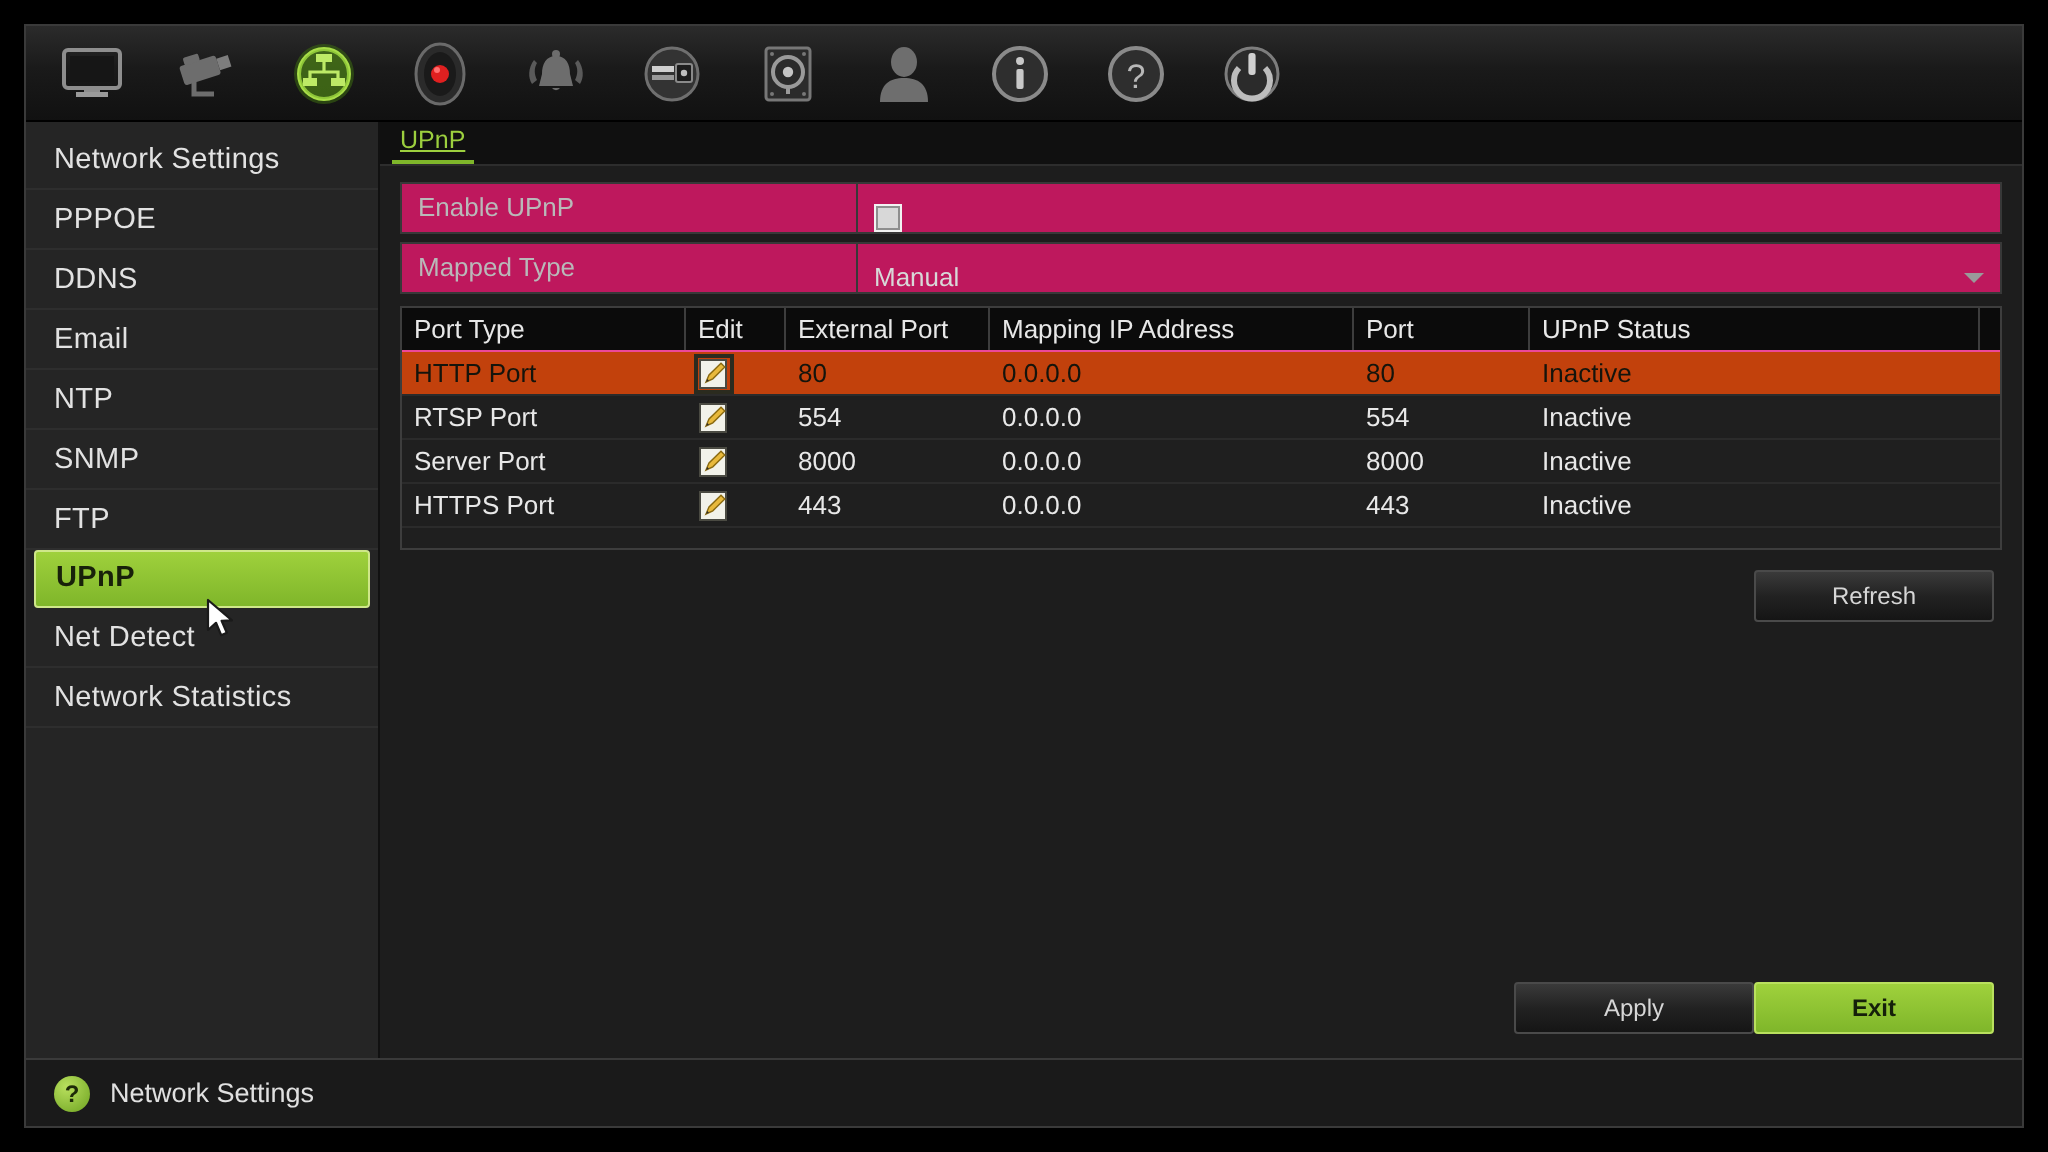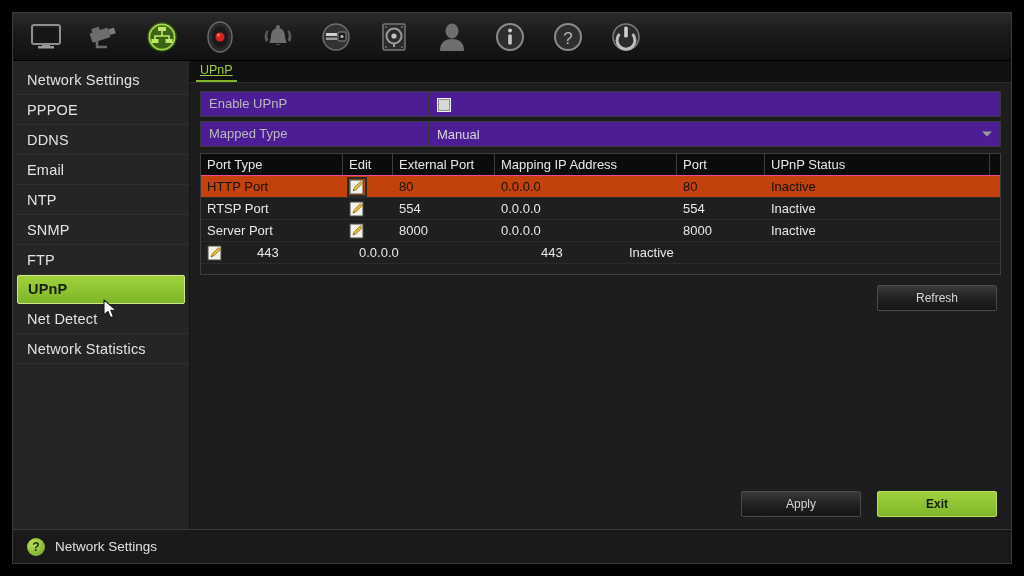--- a/index.html
+++ b/index.html
@@ -62,22 +62,22 @@
   .tab{
     color:#9ccf3e; font-size:12.5px; padding:0 4px 1px 4px;
     border-bottom:2px solid #7fb62a; text-decoration:underline;
     cursor:pointer; line-height:18px;
   }
 
   .panel{ flex:1; padding:8px 10px 0 10px; position:relative; }
 
   
   .frow{
-    display:flex; align-items:center; height:26px; margin-bottom:4px;
-    background:#4c1d95; border:1px solid #383838;
+    display:flex; align-items:flex-end; height:26px; margin-bottom:4px;
+    background:#be185d; border:1px solid #383838;
   }
   .frow .lab{
     width:228px; flex:0 0 228px; padding-left:8px;
     color:#b9b9b9; font-size:13px; border-right:1px solid #383838;
     line-height:24px;
   }
   .frow .fld{ flex:1; padding-left:8px; color:#d8d8d8; font-size:13px; position:relative; }
 
   .checkbox{
     width:14px; height:14px; background:#d8d8d8;
@@ -133,21 +133,21 @@
     cursor:pointer;
   }
   .btn.green{
     background:linear-gradient(180deg,#9fd13c 0%,#7fb62a 100%);
     border:1px solid #b9e05e; color:#15200a; font-weight:bold;
   }
   .refresh-wrap{ display:flex; justify-content:flex-end; margin-top:10px; padding-right:4px; }
   .refresh-wrap .btn{ min-width:120px; }
 
   .footbtns{
-    position:absolute; right:14px; bottom:12px; display:flex; gap:16px;
+    position:absolute; right:14px; bottom:12px; display:flex; gap:0;
   }
   .footbtns .btn{ min-width:120px; height:26px; }
 
   
   .statusbar{
     height:34px; flex:0 0 34px; background:#1a1a1a;
     border-top:1px solid #3a3a3a;
     display:flex; align-items:center; padding-left:14px; gap:10px;
   }
   .helpdot{
@@ -367,20 +367,21 @@
                   </svg>
                 </span>
               </div>
               <div class="td c2">8000</div>
               <div class="td c3">0.0.0.0</div>
               <div class="td c4">8000</div>
               <div class="td c5">Inactive</div>
             </div>
 
             <div class="trow">
+              <div class="td c0">HTTPS Port</div>
               <div class="td c1 editcell">
                 <span class="editwrap">
                   <svg class="editicon" viewBox="0 0 16 16">
                     <rect x="1" y="1" width="13" height="14" fill="#f2f2ea" stroke="#4a4a42" stroke-width="1"></rect>
                     <path d="M4 12 L5.5 8.5 L11.5 2.6 L13.4 4.5 L7.4 10.4 Z" fill="#e8b93c" stroke="#8a6a10" stroke-width=".7"></path>
                     <path d="M4 12 L5.5 11.3 L4.7 10.5 Z" fill="#2e2e2e"></path>
                   </svg>
                 </span>
               </div>
               <div class="td c2">443</div>

